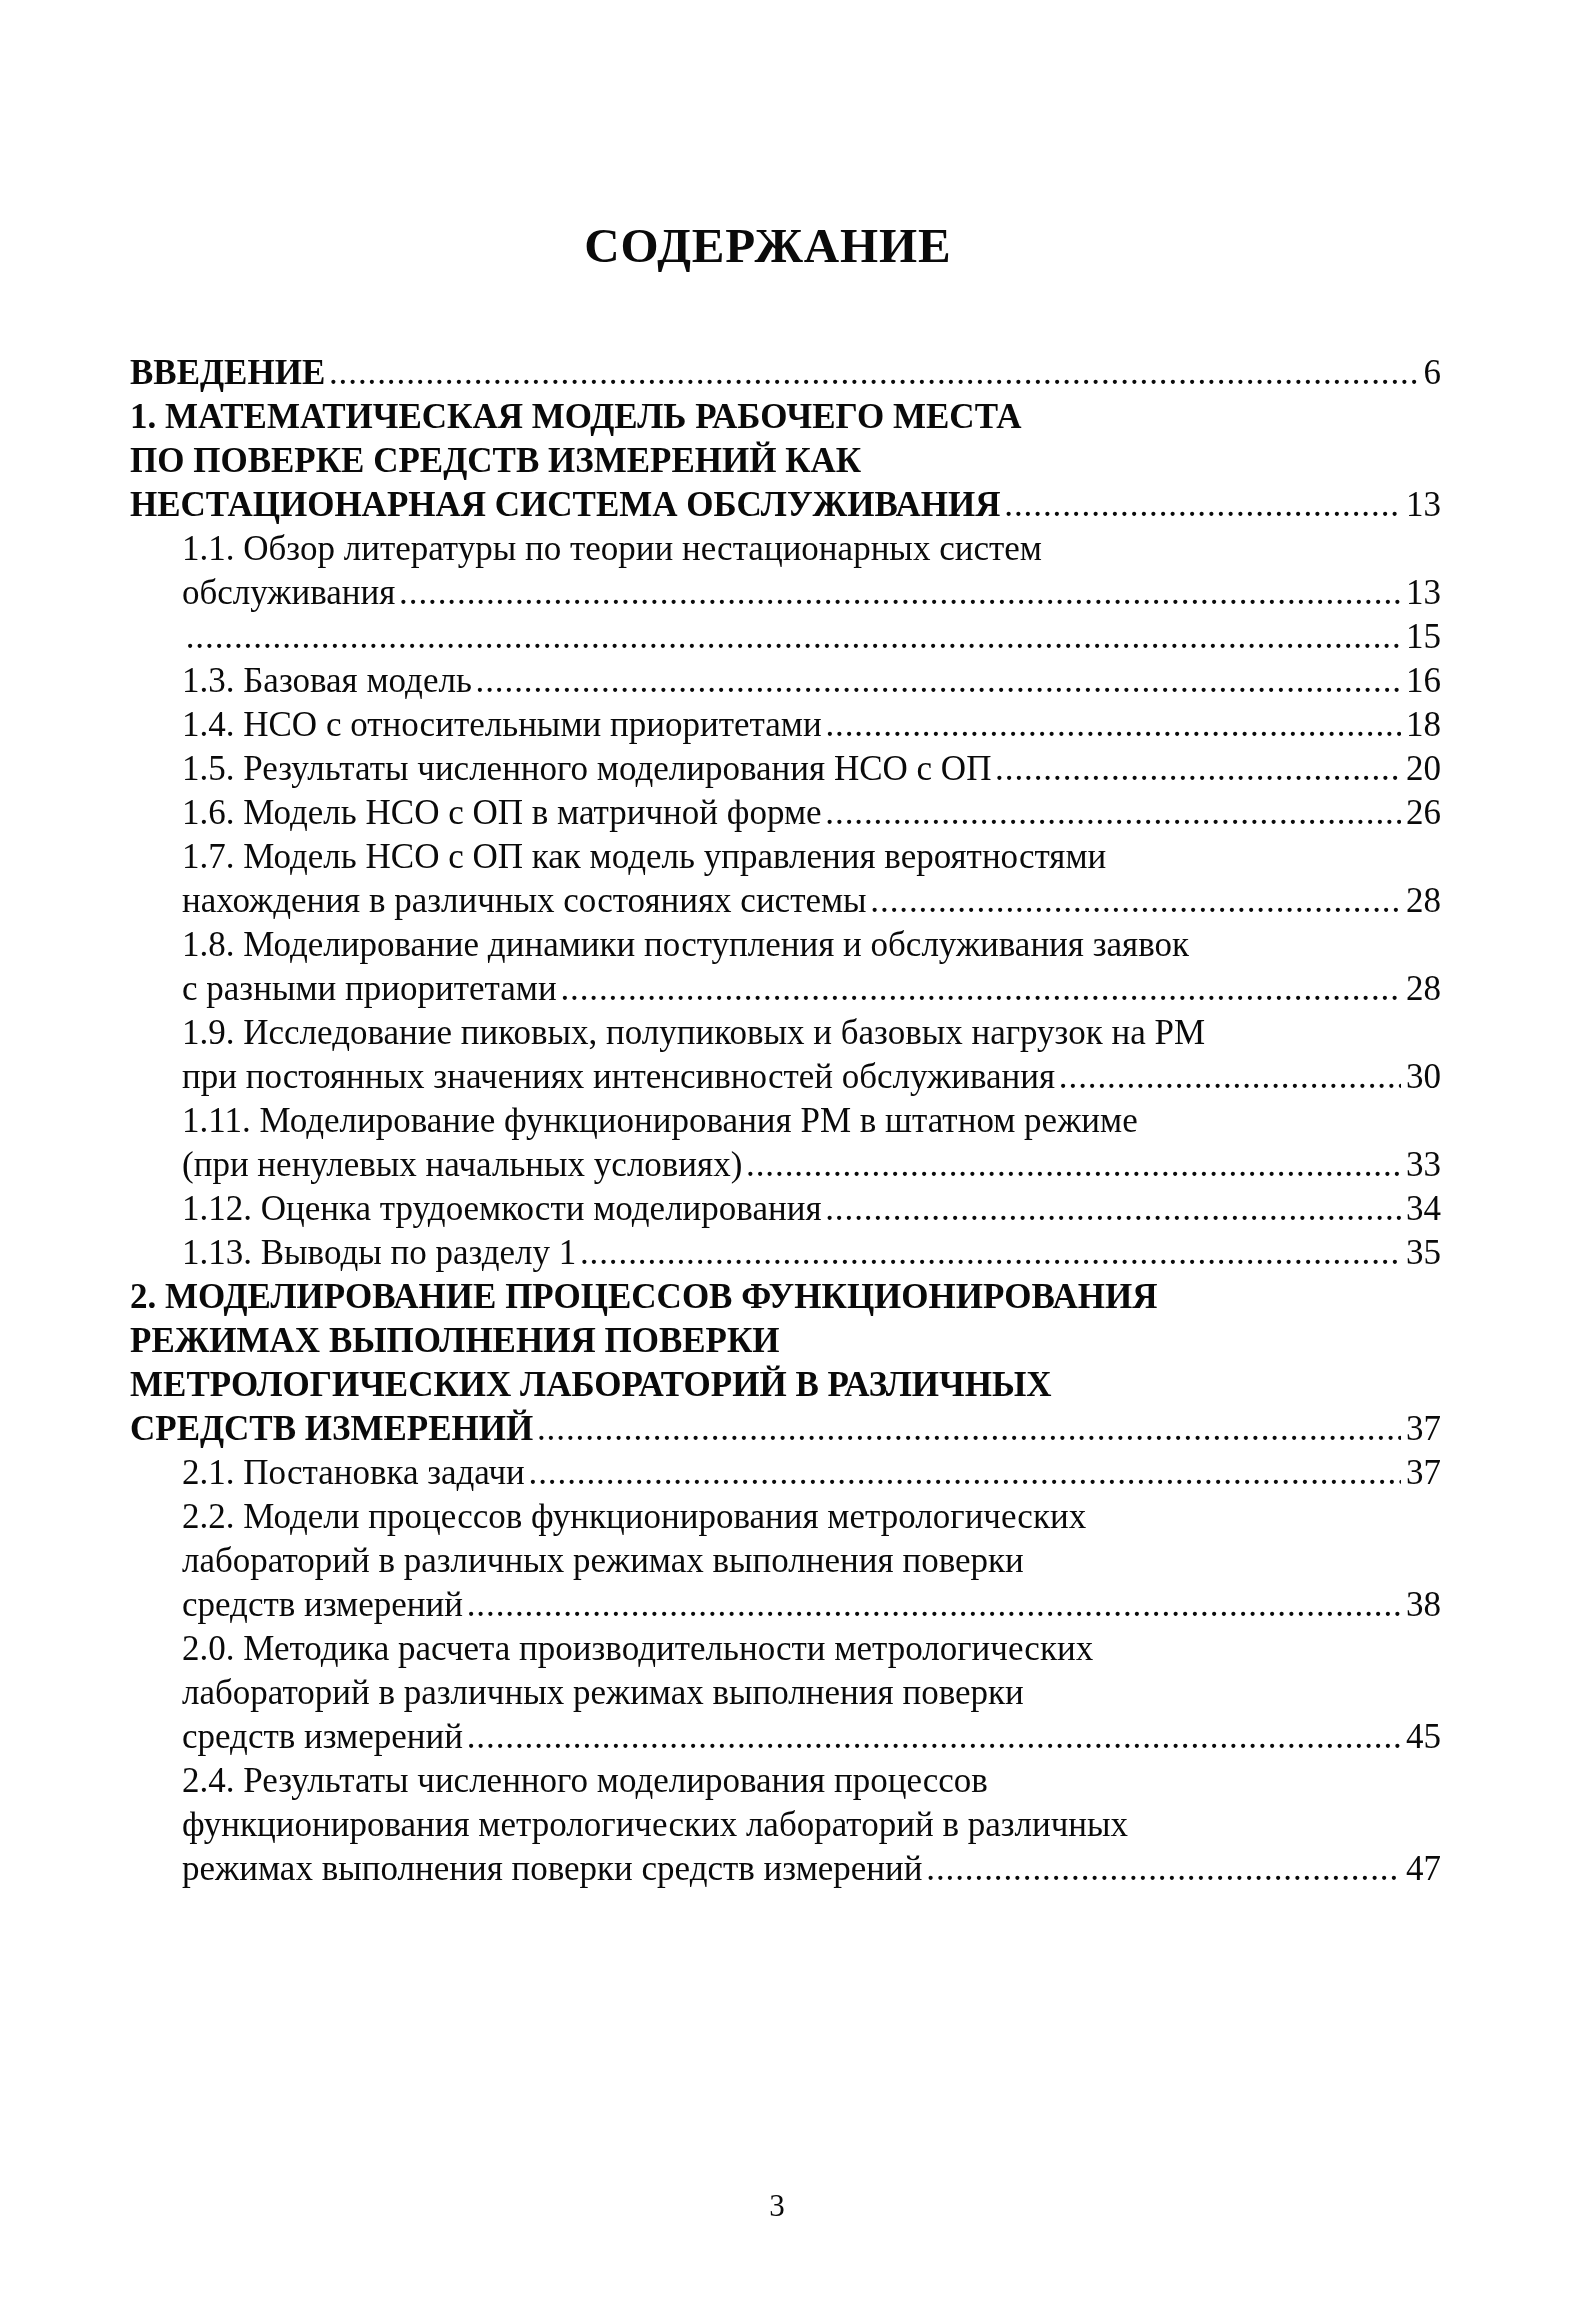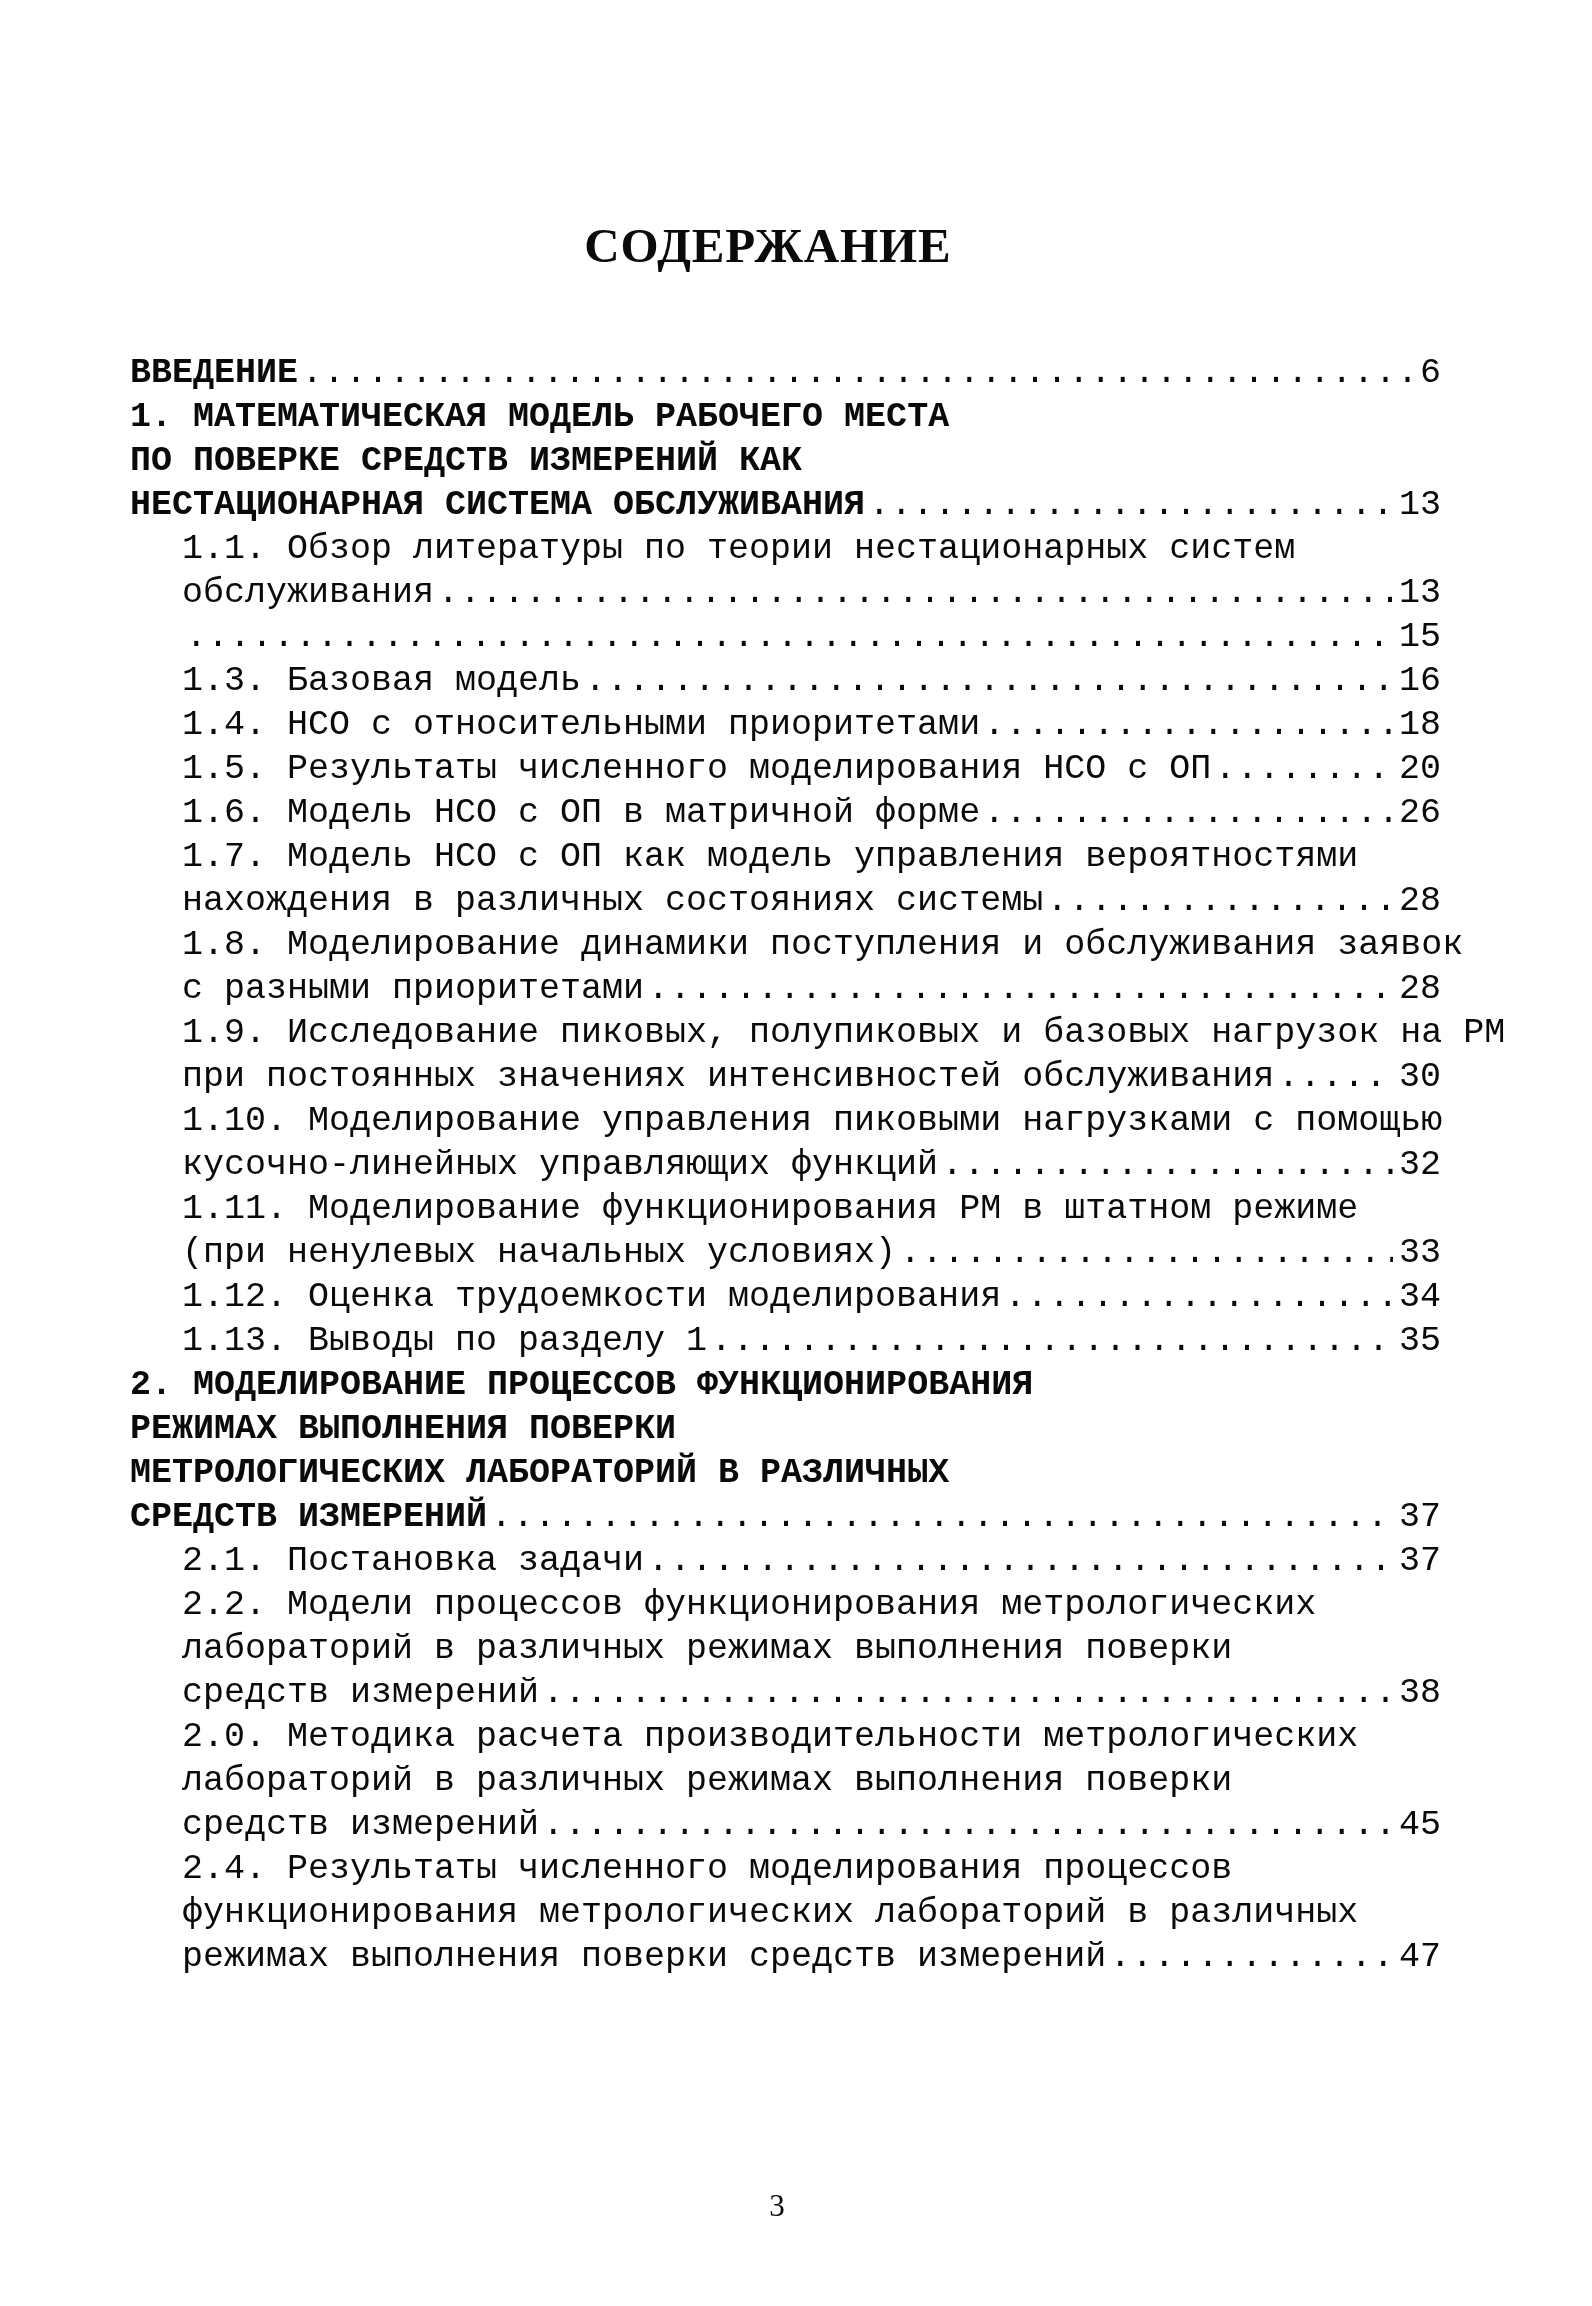--- a/index.html
+++ b/index.html
@@ -12,21 +12,21 @@
     font-size: 49px; font-weight: bold; letter-spacing: 0.9px; white-space: nowrap;
     line-height: 55px;
   }
   .toc {
     position: absolute; top: 351px; left: 130px; width: 1311px;
     font-size: 35px; line-height: 44px;
   }
   .entry { margin: 0; }
   .entry.sub { padding-left: 52px; }
   .entry.bold { font-weight: bold; }
-  .line { display: block; white-space: nowrap; height: 44px; font-family: Liberation Mono, monospace; }
+  .line { display: block; white-space: nowrap; height: 44px; }
   .line.last { display: flex; align-items: baseline; }
   .line .txt { flex: 0 0 auto; white-space: nowrap; }
   .leader {
     flex: 1 1 auto; overflow: hidden; white-space: nowrap; margin: 0 5.5px 0 3.7px;
     font-weight: normal; letter-spacing: 0.9px; position: relative; top: 0;
   }
   .leader::before {
     content: "........................................................................................................................................................................................................................................................";
   }
   .pg { flex: 0 0 auto; font-weight: normal; text-align: right; min-width: 18.5px; }
@@ -118,28 +118,20 @@
     </div>
     <div class="entry sub">
       <div class="line"><span class="txt">1.9. Исследование пиковых, полупиковых и базовых нагрузок на РМ</span></div>
       <div class="line last">
         <span class="txt">при постоянных значениях интенсивностей обслуживания</span>
         <span class="leader"></span>
         <span class="pg">30</span>
       </div>
     </div>
     <div class="entry sub">
-      <div class="line"><span class="txt">1.10. Моделирование управления пиковыми нагрузками с помощью</span></div>
-      <div class="line last">
-        <span class="txt">кусочно-линейных управляющих функций</span>
-        <span class="leader"></span>
-        <span class="pg">32</span>
-      </div>
-    </div>
-    <div class="entry sub">
       <div class="line"><span class="txt">1.11. Моделирование функционирования РМ в штатном режиме</span></div>
       <div class="line last">
         <span class="txt">(при ненулевых начальных условиях)</span>
         <span class="leader"></span>
         <span class="pg">33</span>
       </div>
     </div>
     <div class="entry sub">
       <div class="line last">
         <span class="txt">1.12. Оценка трудоемкости моделирования</span>

